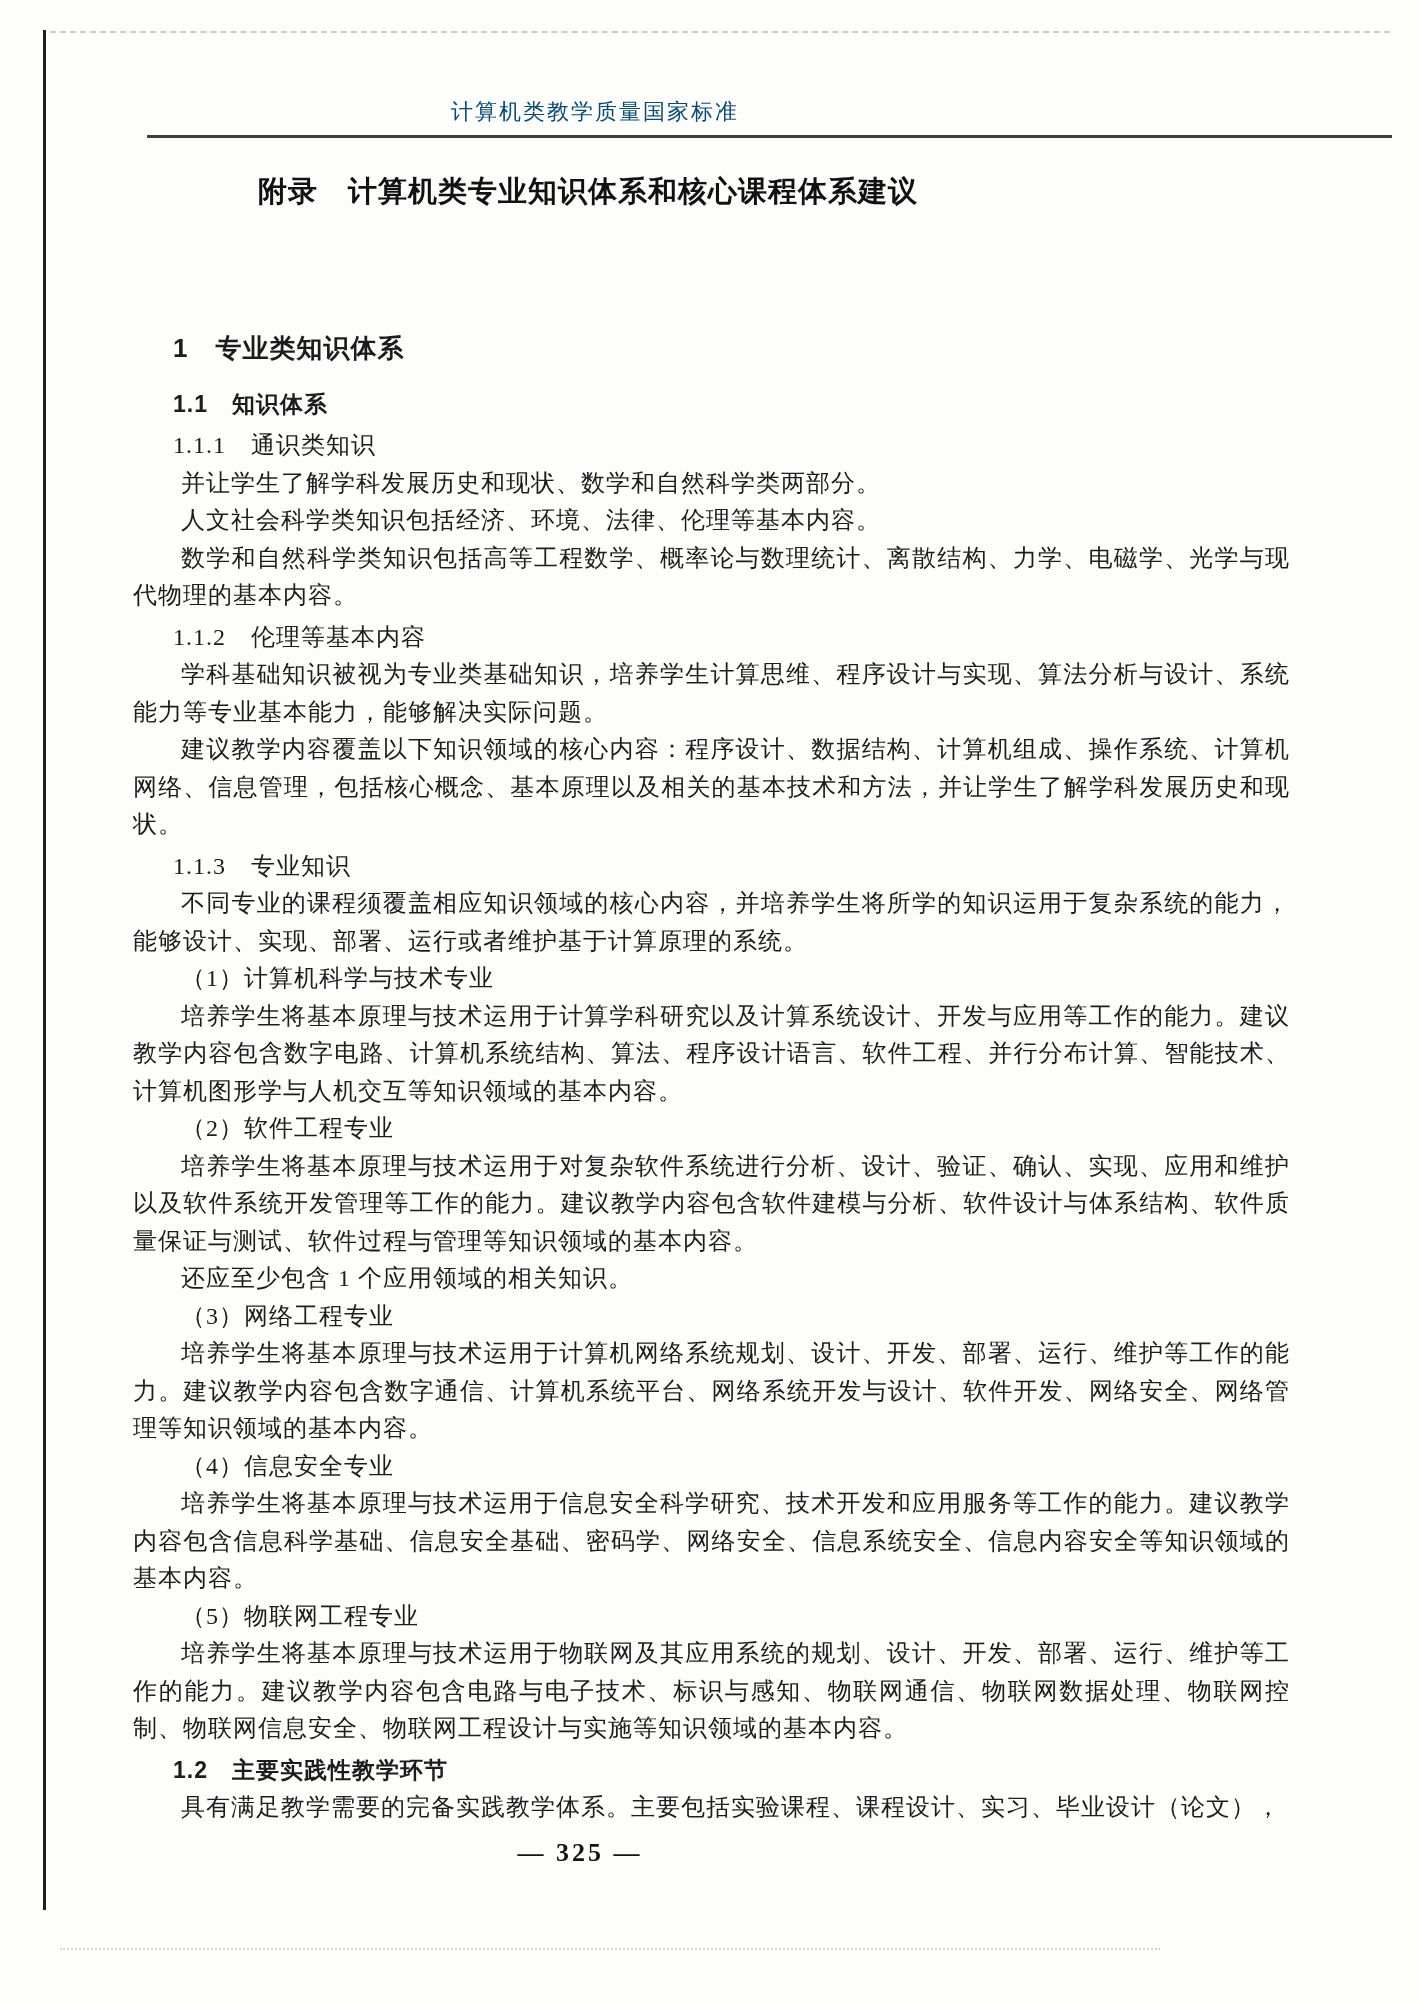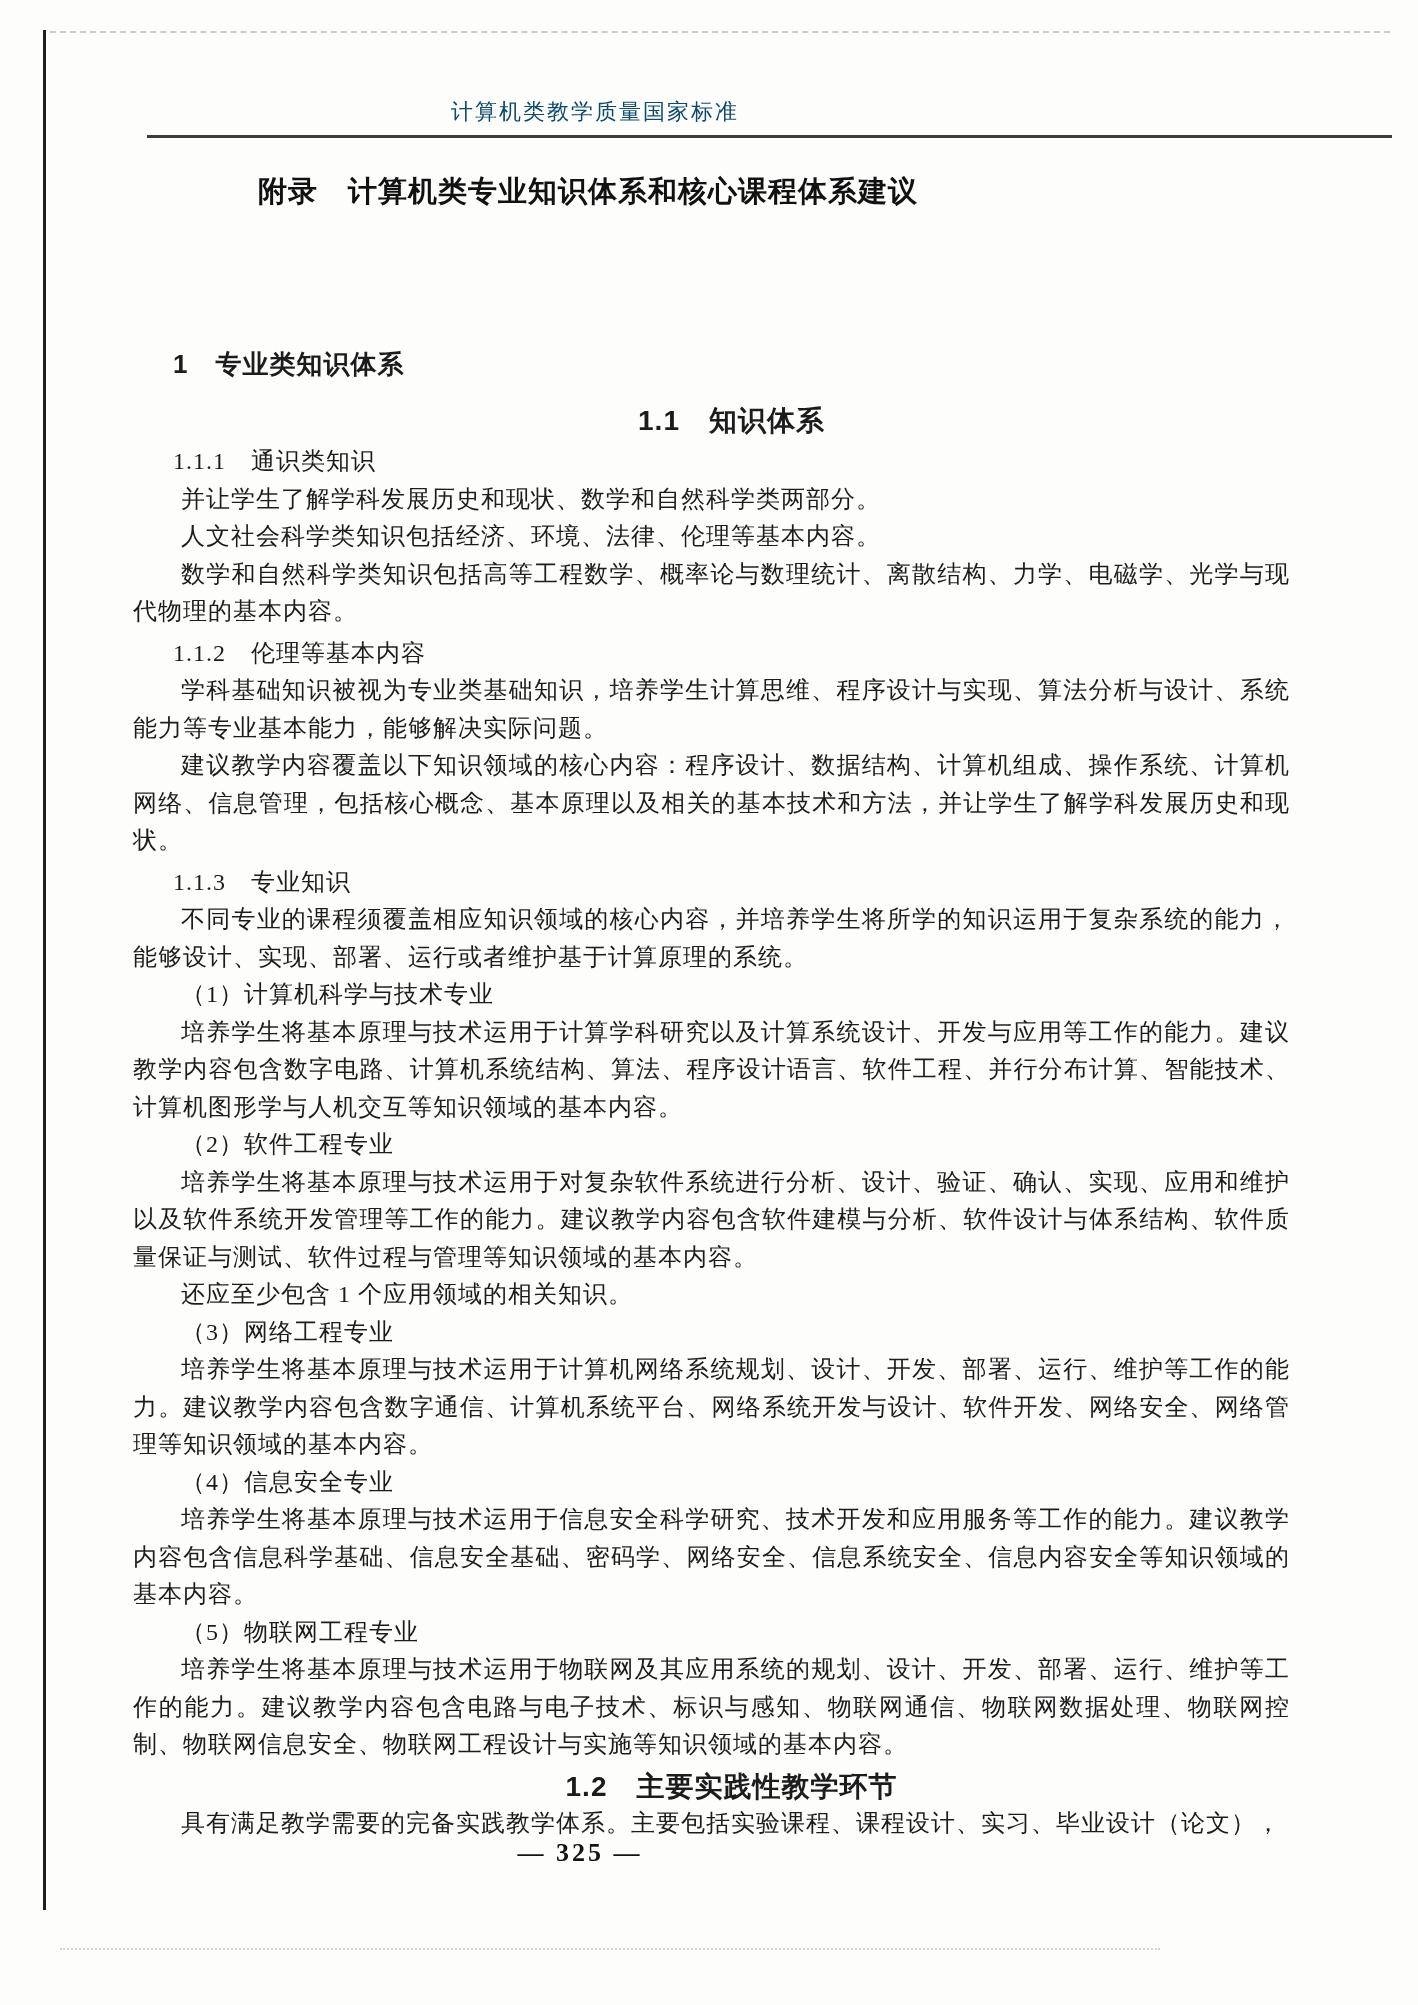--- a/index.html
+++ b/index.html
@@ -29,26 +29,26 @@
   }
 
   .content{
     position:absolute;top:330px;left:133px;width:1157px;
     font-size:24px;line-height:37.5px;letter-spacing:1px;
     text-align:justify;
   }
   .content .h1{
     font-family:"Liberation Sans","DejaVu Sans",sans-serif;
     font-weight:bold;font-size:26px;line-height:37.5px;
-    text-indent:40px;margin:16px 0 18px 0;text-align:left;
+    text-indent:40px;margin:0 0 18px 0;text-align:left;
   }
   .content .h2{
     font-family:"Liberation Sans","DejaVu Sans",sans-serif;
-    font-weight:bold;font-size:28px;line-height:37.5px;
-    text-indent:40px;margin:4px 0 0 0;text-align:center;
+    font-weight:bold;font-size:23px;line-height:37.5px;
+    text-indent:40px;margin:4px 0 0 0;text-align:left;
   }
   .content .h3{
     font-size:24px;line-height:37.5px;text-indent:40px;margin:4px 0 0 0;text-align:left;
   }
   .content p{margin:0;text-indent:2em;}
   .content p.sub{text-align:left;}
 
   .page-footer{
     position:absolute;top:1838px;left:580px;transform:translateX(-50%);
     font-weight:bold;font-size:26px;letter-spacing:3px;white-space:nowrap;color:#141414;

